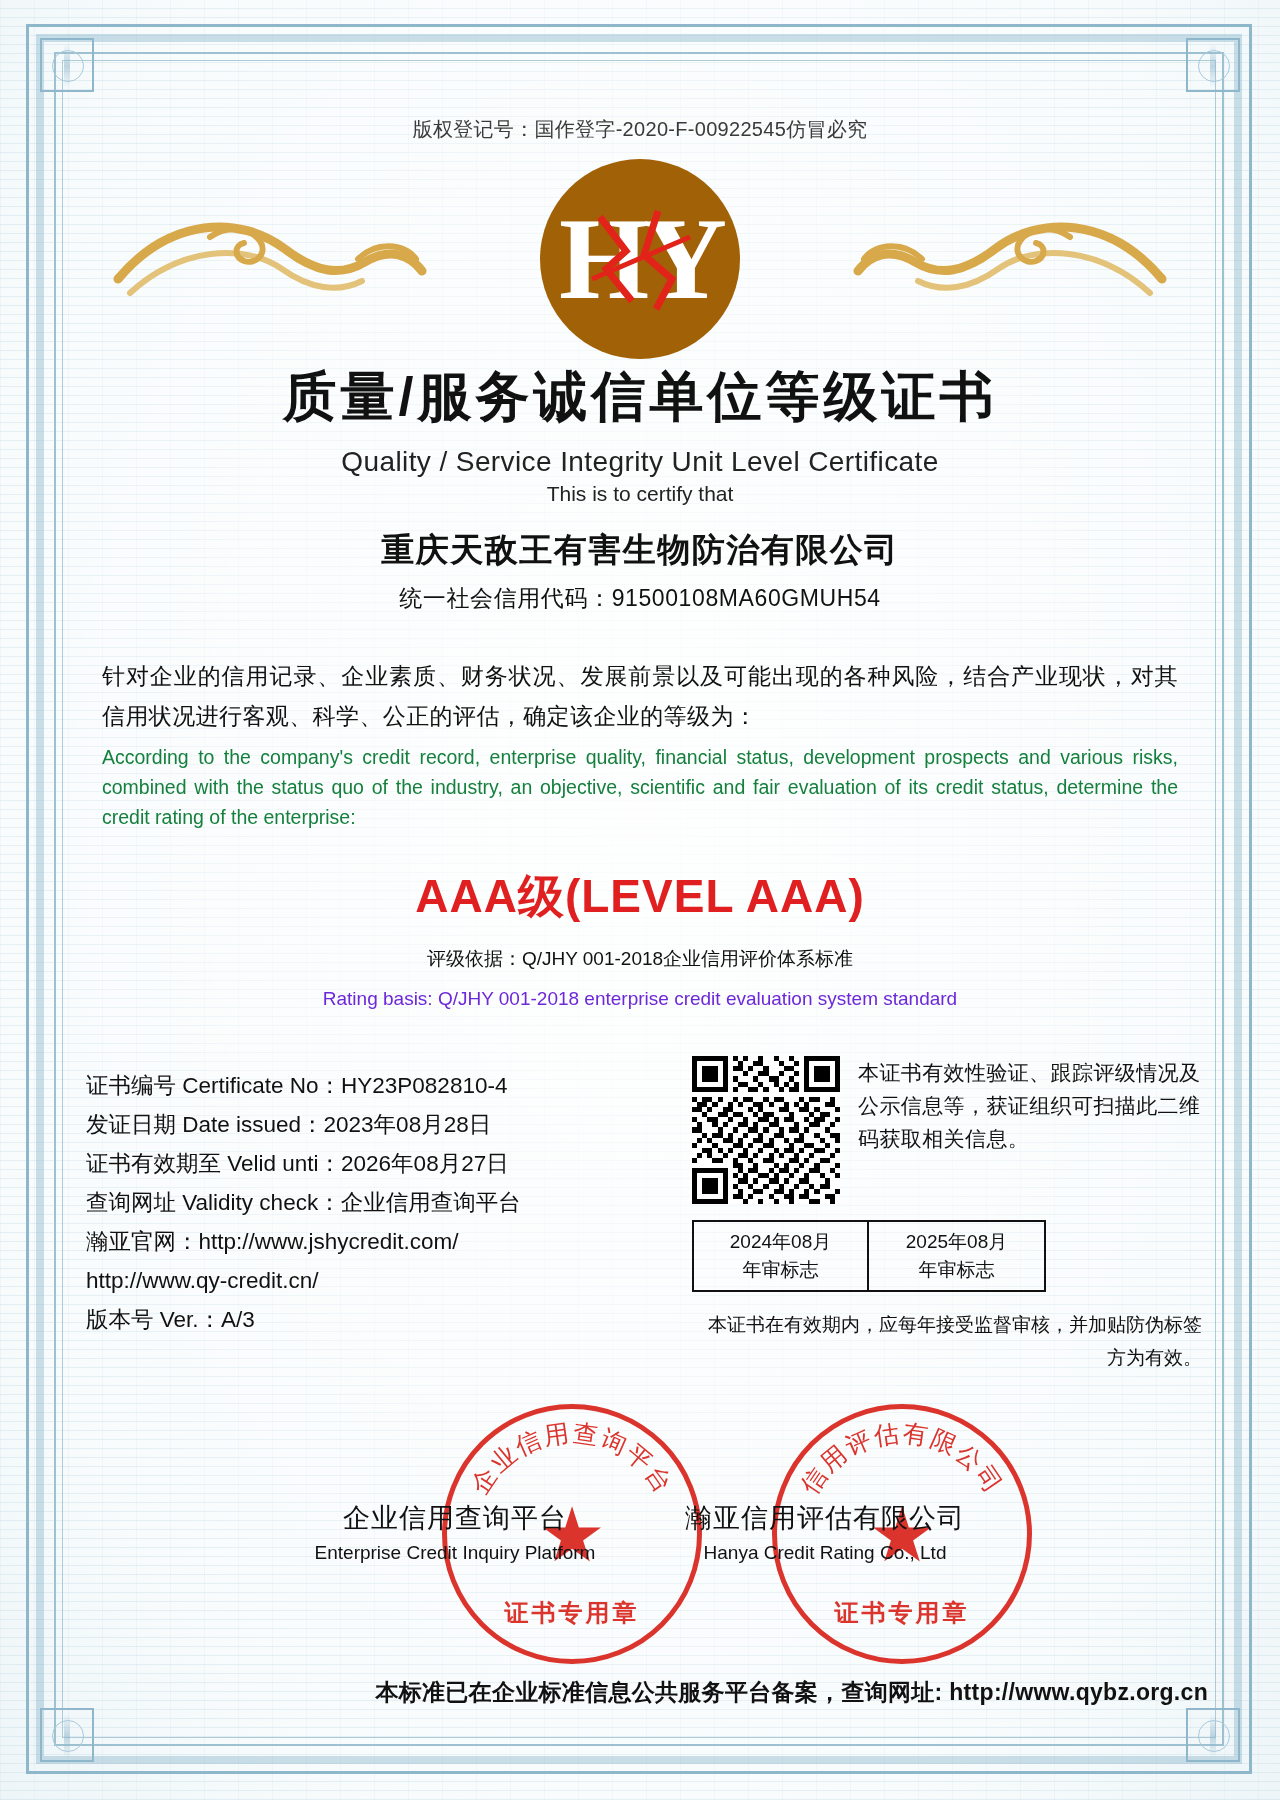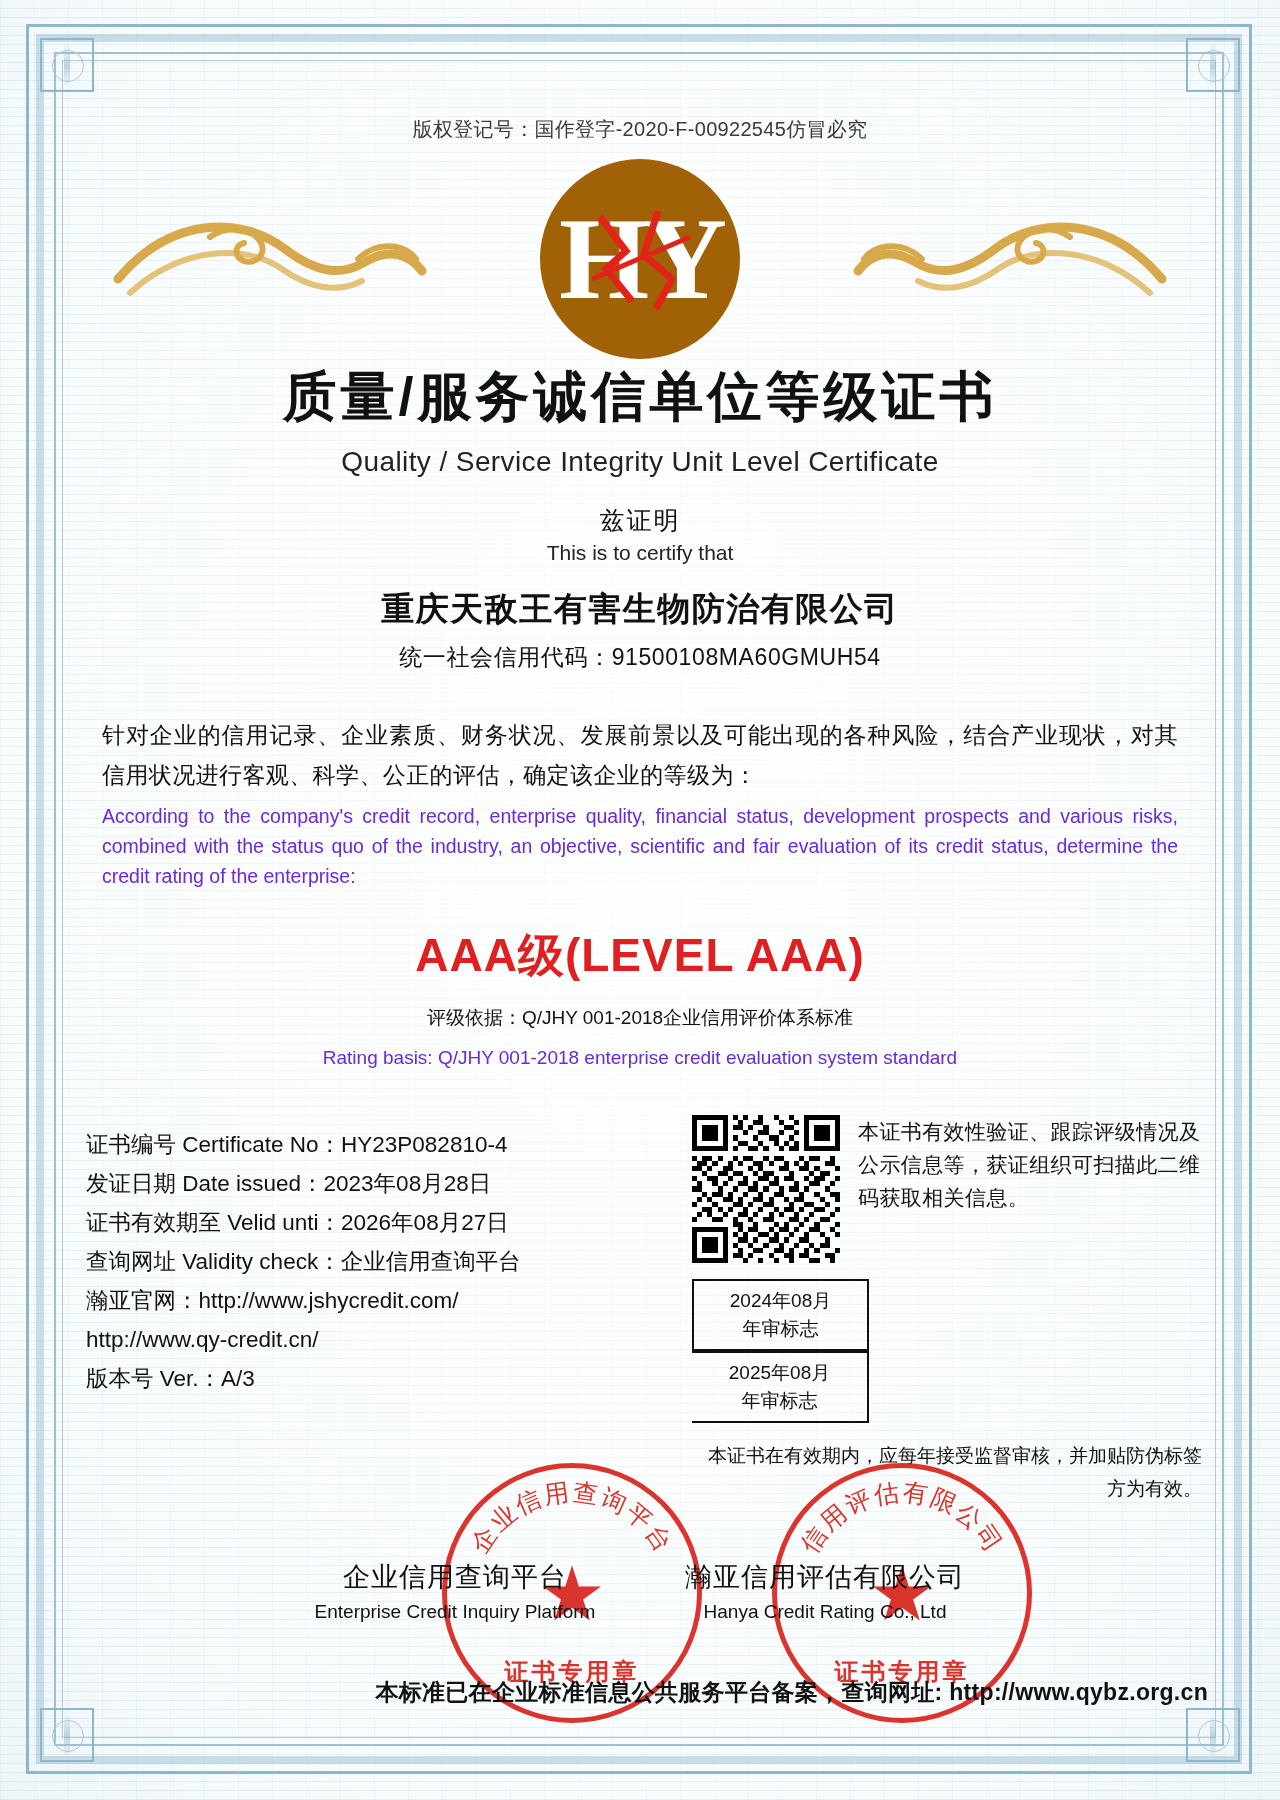--- a/index.html
+++ b/index.html
@@ -219,21 +219,21 @@
     font-size: 23px;
     line-height: 40px;
     color: #111;
     text-align: justify;
     letter-spacing: 0.4px;
   }
   .para-en {
     margin: 6px 30px 0 30px;
     font-size: 19.5px;
     line-height: 30px;
-    color: #6d28d9;
+    color: #15803d;
     text-align: justify;
   }
 
   .level {
     text-align: center;
     font-size: 46px;
     font-weight: bold;
     color: #e02020;
     margin-top: 34px;
     letter-spacing: 1px;
@@ -286,21 +286,20 @@
     font-size: 21px;
     line-height: 33px;
     color: #111;
     letter-spacing: 0.4px;
   }
   .stamp-boxes {
     display: flex;
     margin-top: 16px;
     margin-left: 0px;
     gap: 0;
-    flex-direction: column;
   }
   .stamp-box {
     width: 177px;
     height: 72px;
     border: 2px solid #111;
     display: flex;
     flex-direction: column;
     align-items: center;
     justify-content: center;
     font-size: 19px;
@@ -439,21 +438,20 @@
           <path d="M60,58 L86,92 L66,110 L92,142" fill="none" stroke="#e2231a" stroke-width="7"></path>
           <path d="M118,52 L104,96 L132,120 L116,150" fill="none" stroke="#e2231a" stroke-width="7"></path>
           <path d="M52,120 L150,78" fill="none" stroke="#e2231a" stroke-width="5"></path>
         </svg>
       </div>
     </div>
 
     <div class="title-cn">质量/服务诚信单位等级证书</div>
     <div class="title-en">Quality / Service Integrity Unit Level Certificate</div>
 
-    <div class="certify-cn">兹证明</div>
     <div class="certify-en">This is to certify that</div>
 
     <div class="company">重庆天敌王有害生物防治有限公司</div>
     <div class="usci">统一社会信用代码：91500108MA60GMUH54</div>
 
     <div class="para-cn">针对企业的信用记录、企业素质、财务状况、发展前景以及可能出现的各种风险，结合产业现状，对其信用状况进行客观、科学、公正的评估，确定该企业的等级为：</div>
     <div class="para-en">According to the company's credit record, enterprise quality, financial status, development prospects and various risks, combined with the status quo of the industry, an objective, scientific and fair evaluation of its credit status, determine the credit rating of the enterprise:</div>
 
     <div class="level">AAA级(LEVEL AAA)</div>
     <div class="basis-cn">评级依据：Q/JHY 001-2018企业信用评价体系标准</div>

